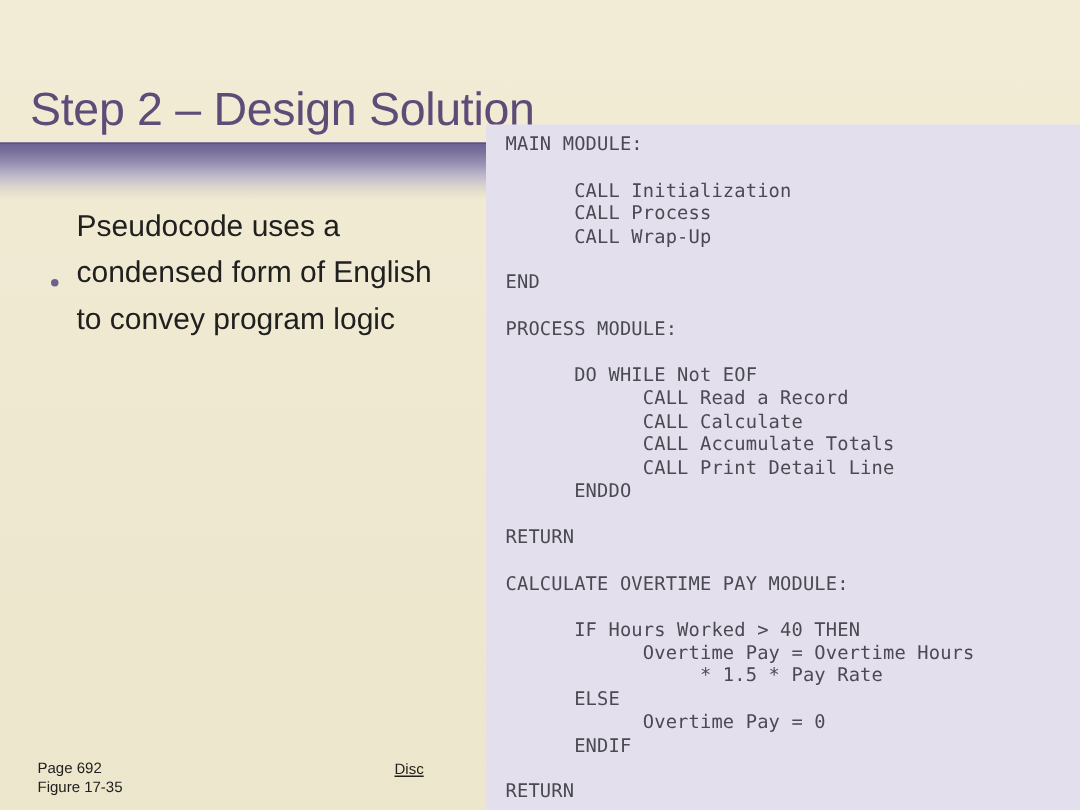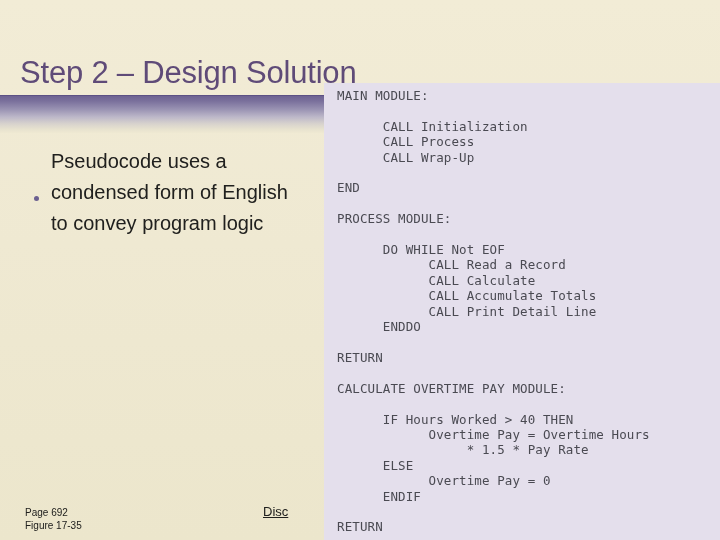--- a/index.html
+++ b/index.html
@@ -66,21 +66,20 @@
   
   #bullet-block {
     position: absolute;
     left: 34px;
     top: 136px;
     width: 258px;
   }
   .bullet-row {
     display: flex;
     align-items: center;
-    margin-top: 10px;
   }
   .bullet-dot {
     flex: 0 0 auto;
     width: 17px;
     padding-top: 11px;
     line-height: 0;
   }
   .bullet-dot i {
     display: block;
     width: 5px;
@@ -127,21 +126,21 @@
     bottom: 8px;
     font-size: 10px;
     line-height: 13px;
     color: #20201e;
     margin-left: 11px;
   }
   #footer-center {
     position: absolute;
     left: 263px;
     bottom: 21px;
-    font-size: 13px;
+    font-size: 10px;
     color: #20201e;
     white-space: nowrap;
     text-decoration: underline;
   }
 </style>
 </head>
 <body>
 
 <div id="slide">
 

